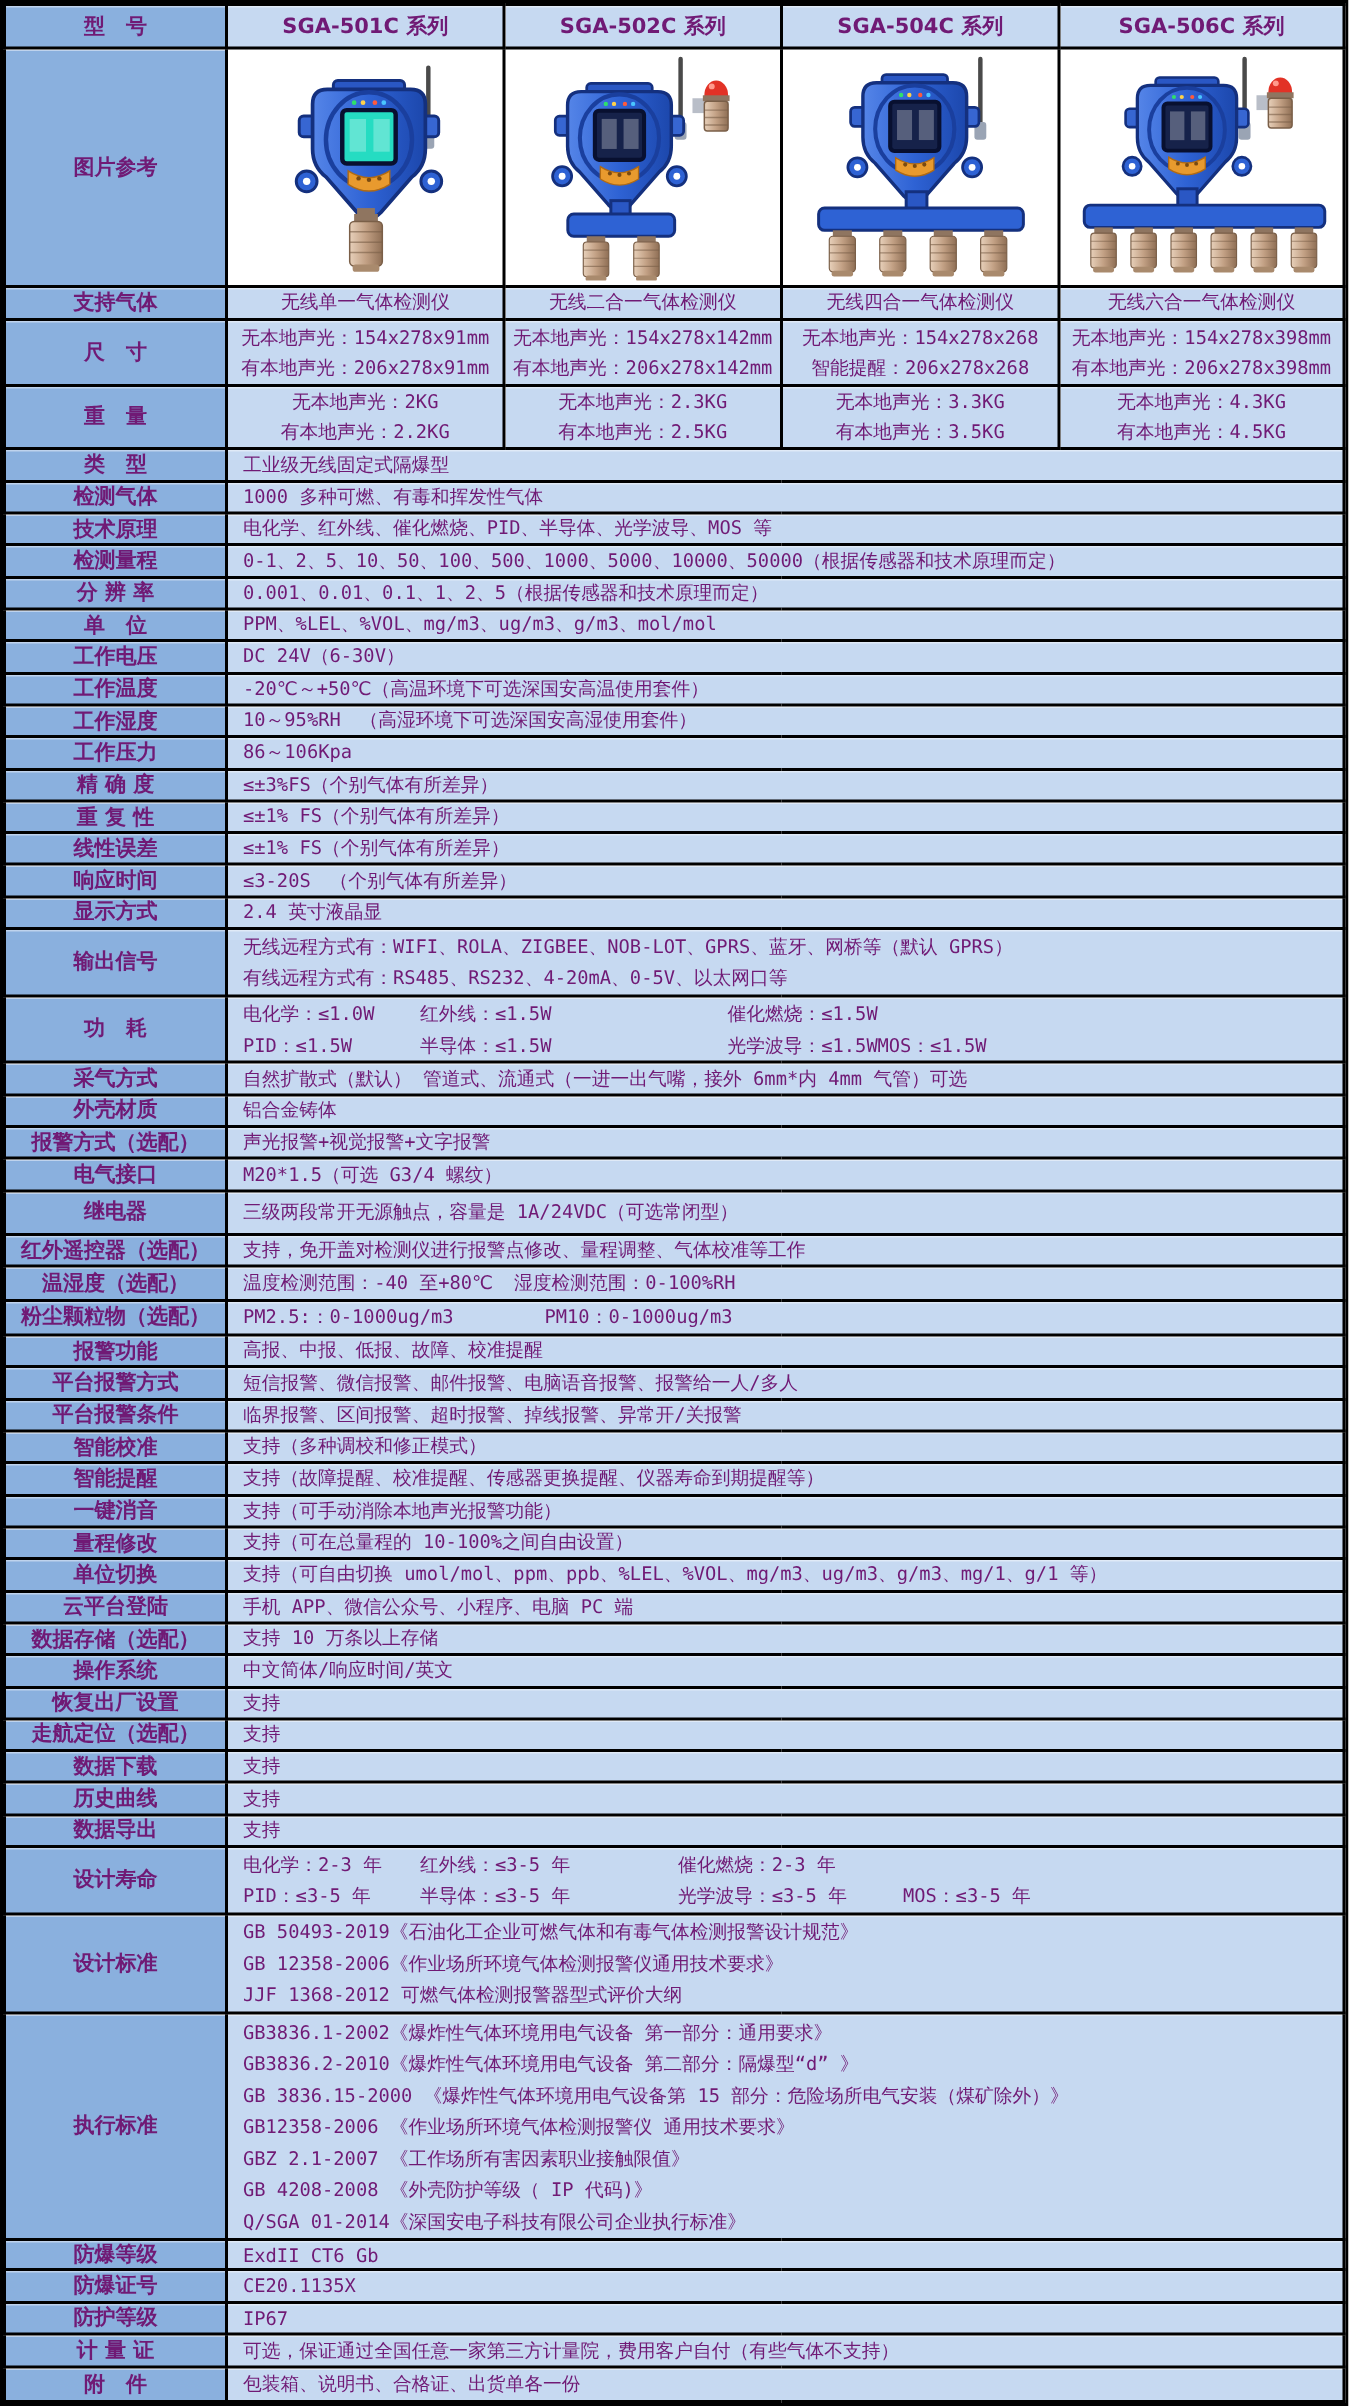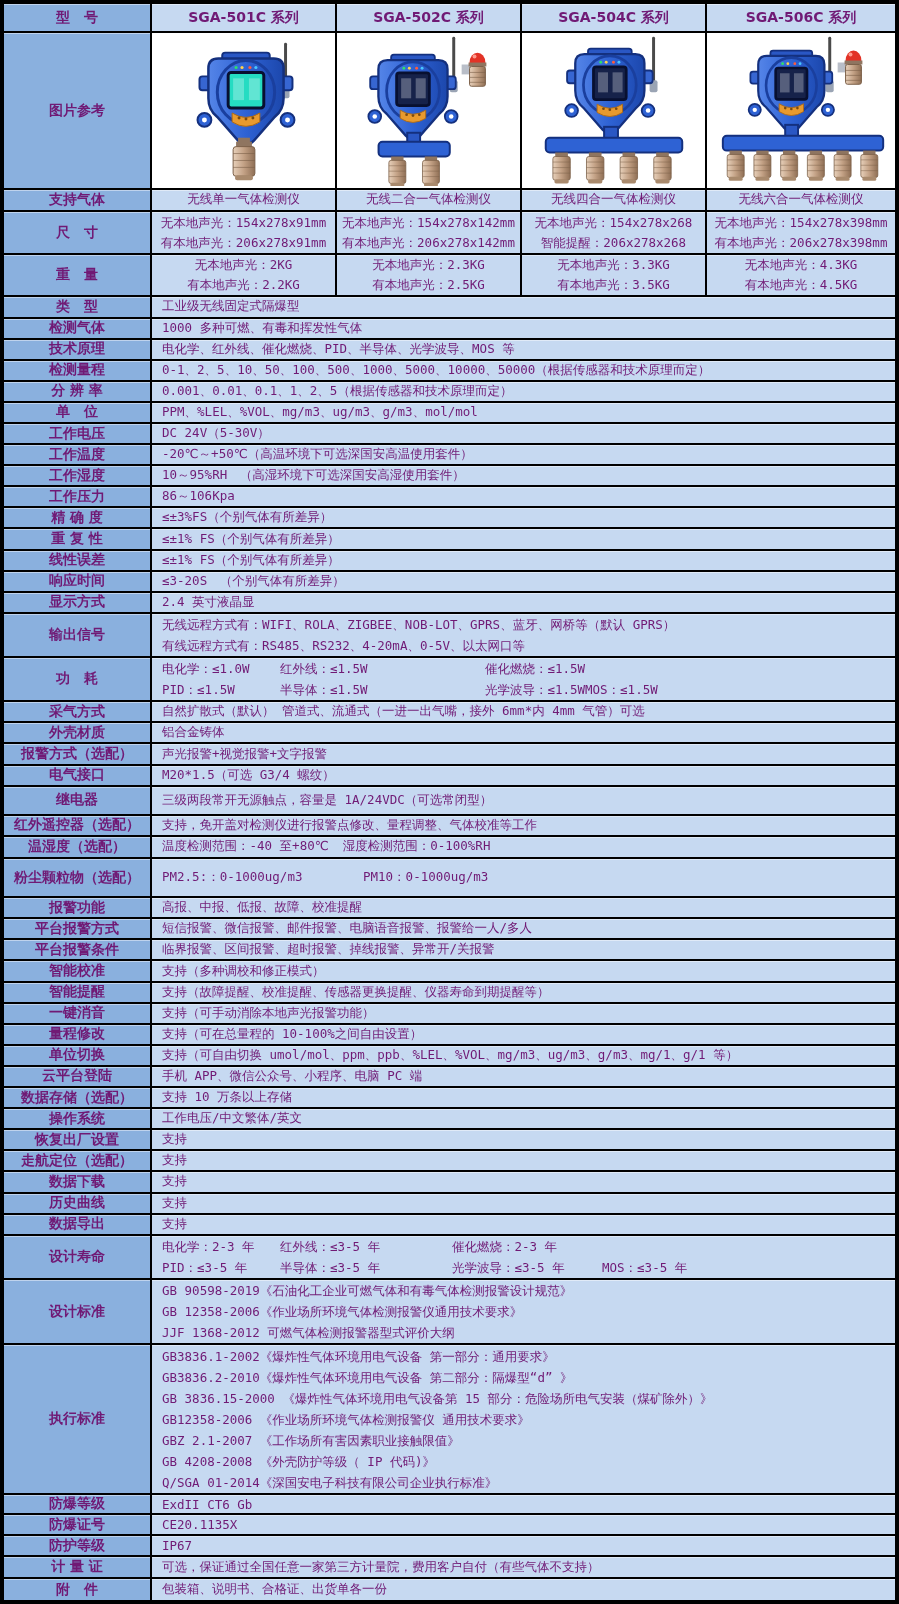--- a/index.html
+++ b/index.html
@@ -43,21 +43,21 @@
   .line{line-height:20px;}
   .std-line{line-height:21px;}
   .gc{display:inline-block;}
   .pw1{width:118px}.pw2{width:205px}.pw3{width:100px}
   .lt1{width:118px}.lt2{width:172px}.lt3{width:150px}
   .seg1-th{display:inline-block;margin-right:14px;}
   .seg1-dust{display:inline-block;min-width:201px;}
   tr{height:21px;}
   tr.h29{height:29px}tr.h156{height:156px}tr.h22{height:22px}tr.h43{height:43px}
   tr.h41{height:41px}tr.h44{height:44px}tr.h42{height:42px}tr.h65{height:65px}
-  tr.h148{height:148px}tr.h23{height:39px}tr.h20{height:20px}
+  tr.h148{height:148px}tr.h23{height:23px}tr.h20{height:20px}
   .defs-holder{position:absolute;width:0;height:0;overflow:hidden;}
   .dev-svg{display:block;margin:0 auto;}
 </style>
 </head>
 <body>
 
 <svg class="defs-holder" aria-hidden="true">
   <defs>
     <linearGradient id="gBody" x1="0" y1="0" x2="1" y2="0">
       <stop offset="0" stop-color="#5585e8"></stop>
@@ -248,21 +248,21 @@
   <tr>
           <th class="lab">分 辨 率</th>
           <td class="val" colspan="4">0.001、0.01、0.1、1、2、5（根据传感器和技术原理而定）</td>
         </tr>
   <tr>
           <th class="lab">单　位</th>
           <td class="val" colspan="4">PPM、%LEL、%VOL、mg/m3、ug/m3、g/m3、mol/mol</td>
         </tr>
   <tr>
           <th class="lab">工作电压</th>
-          <td class="val" colspan="4">DC 24V（5-30V）</td>
+          <td class="val" colspan="4">DC 24V（6-30V）</td>
         </tr>
   <tr>
           <th class="lab">工作温度</th>
           <td class="val" colspan="4">-20℃～+50℃（高温环境下可选深国安高温使用套件）</td>
         </tr>
   <tr>
           <th class="lab">工作湿度</th>
           <td class="val" colspan="4">10～95%RH　（高湿环境下可选深国安高湿使用套件）</td>
         </tr>
   <tr>
@@ -384,21 +384,21 @@
   <tr>
           <th class="lab">云平台登陆</th>
           <td class="val" colspan="4">手机 APP、微信公众号、小程序、电脑 PC 端</td>
         </tr>
   <tr>
           <th class="lab">数据存储（选配）</th>
           <td class="val" colspan="4">支持 10 万条以上存储</td>
         </tr>
   <tr>
           <th class="lab">操作系统</th>
-          <td class="val" colspan="4">工作电压/中文繁体/英文</td>
+          <td class="val" colspan="4">中文简体/响应时间/英文</td>
         </tr>
   <tr>
           <th class="lab">恢复出厂设置</th>
           <td class="val" colspan="4">支持</td>
         </tr>
   <tr>
           <th class="lab">走航定位（选配）</th>
           <td class="val" colspan="4">支持</td>
         </tr>
   <tr>
@@ -422,21 +422,21 @@
       </div>
       <div class="std-line">
         <span class="gc lt1">PID：≤3-5 年</span><span class="gc lt2">半导体：≤3-5 年</span><span class="gc lt3">光学波导：≤3-5 年</span><span class="gc">MOS：≤3-5 年</span>
       </div>
     </td>
   </tr>
 
   <tr class="h65">
     <th class="lab">设计标准</th>
     <td class="val" colspan="4">
-      <div class="std-line">GB 90598-2019《石油化工企业可燃气体和有毒气体检测报警设计规范》</div>
+      <div class="std-line">GB 50493-2019《石油化工企业可燃气体和有毒气体检测报警设计规范》</div>
       <div class="std-line">GB 12358-2006《作业场所环境气体检测报警仪通用技术要求》</div>
       <div class="std-line">JJF 1368-2012 可燃气体检测报警器型式评价大纲</div>
     </td>
   </tr>
 
   <tr class="h148">
     <th class="lab">执行标准</th>
     <td class="val" colspan="4">
       <div class="std-line">GB3836.1-2002《爆炸性气体环境用电气设备 第一部分：通用要求》</div>
       <div class="std-line">GB3836.2-2010《爆炸性气体环境用电气设备 第二部分：隔爆型“d” 》</div>

